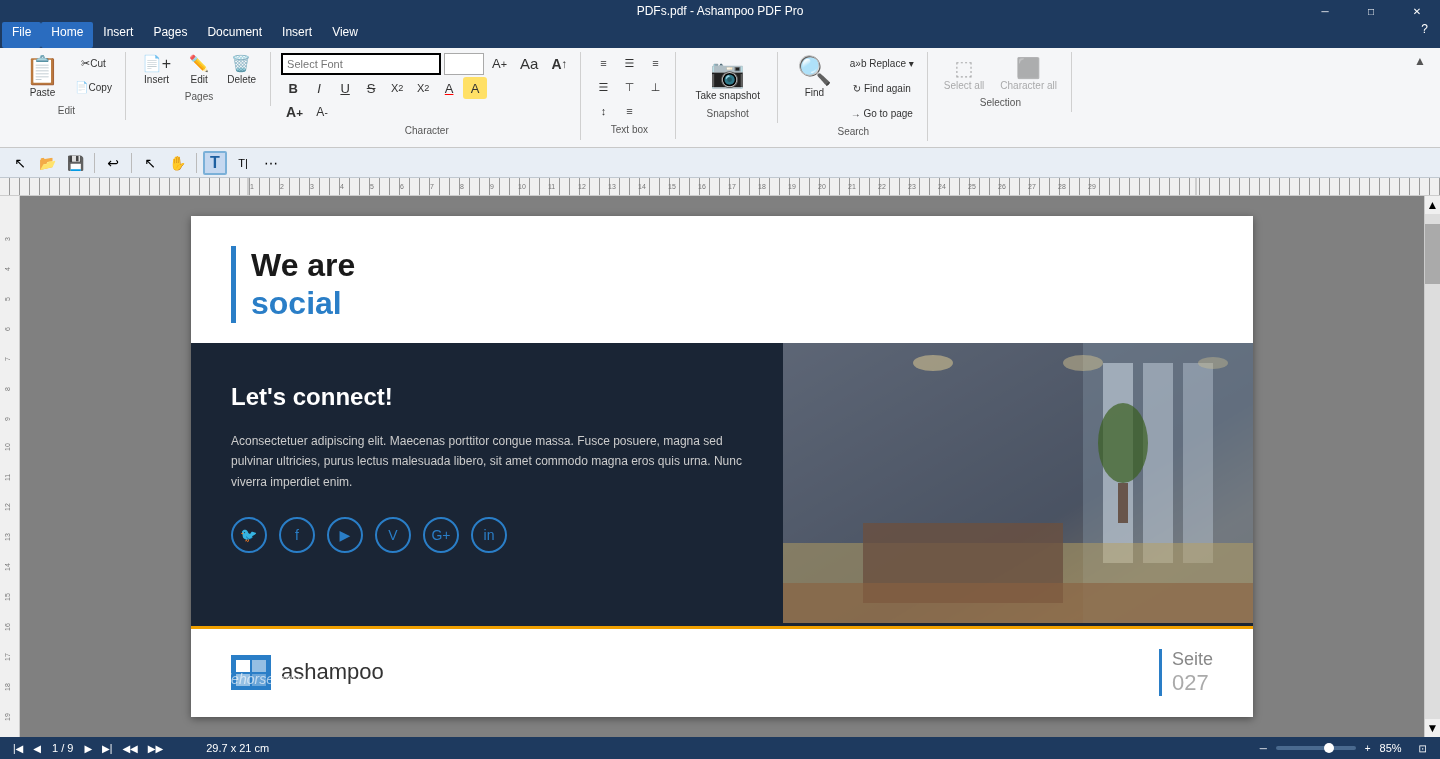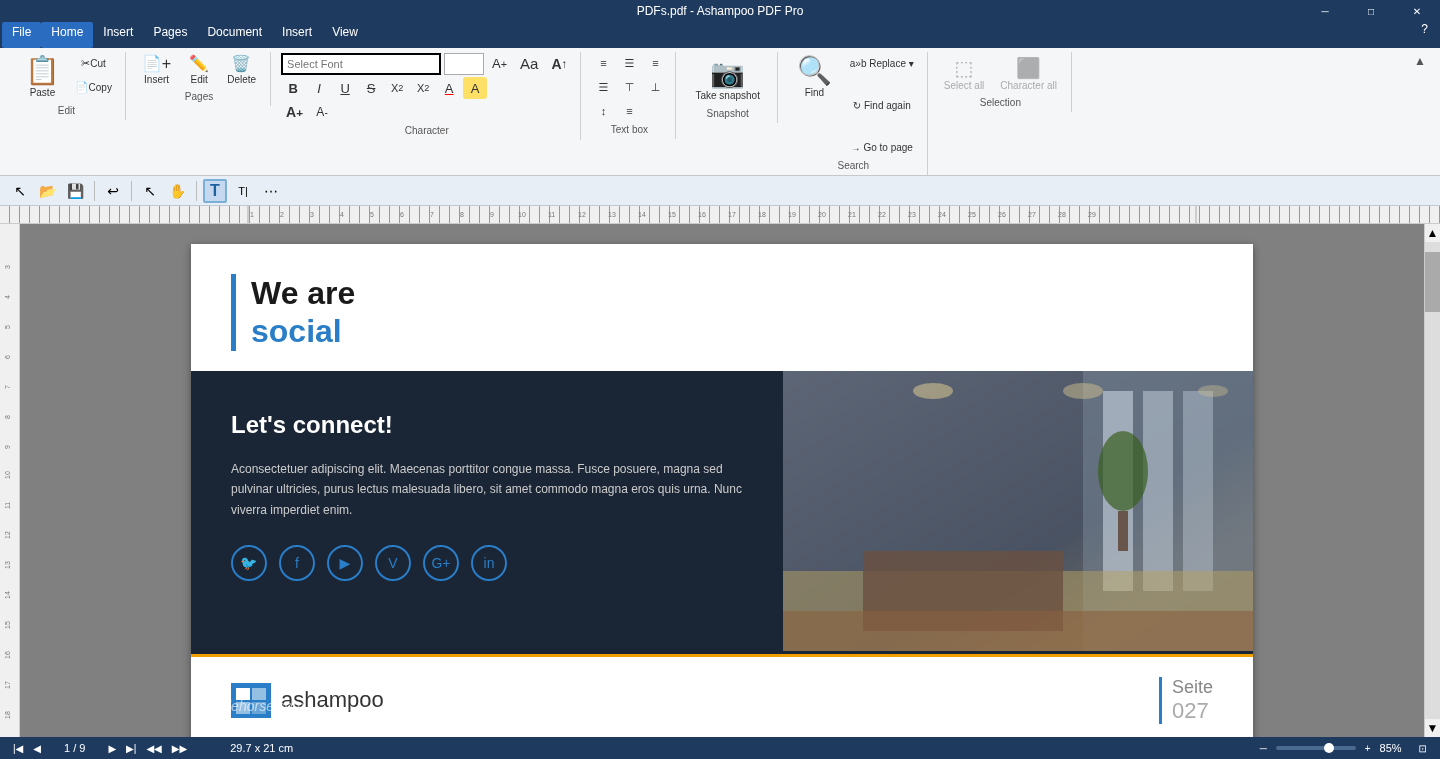--- a/index.html
+++ b/index.html
@@ -96,21 +96,21 @@
     .i-btn { font-style: italic; font-size: 13px; }
     .u-btn { text-decoration: underline; font-size: 13px; }
     .s-btn { text-decoration: line-through; font-size: 13px; }
 
     .text-box-group { display: flex; flex-direction: column; gap: 2px; }
     .tb-row { display: flex; gap: 2px; }
 
     .snapshot-group { display: flex; flex-direction: column; align-items: center; }
     .camera-icon { font-size: 28px; color: #333; }
 
-    .search-group { display: flex; flex-direction: column; gap: 20px; }
+    .search-group { display: flex; flex-direction: column; gap: 3px; }
 
     .select-group { display: flex; gap: 4px; align-items: flex-start; }
 
     .disabled { opacity: 0.4; }
 
     .filehorse { position: absolute; bottom: 30px; left: 30px; color: rgba(255,255,255,0.6); font-size: 14px; font-style: italic; }
 
     .ruler-marks { width: 100%; height: 100%; background: repeating-linear-gradient(90deg, transparent 0px, transparent 9px, #999 9px, #999 10px); position: relative; }
   </style>
 </head>
@@ -440,21 +440,21 @@
     </div>
     <div class="scroll-up">▼</div>
   </div>
 
 </div>
 
 <div class="status-bar">
   <div class="nav-btns">
     <div class="nav-btn">|◀</div>
     <div class="nav-btn">◀</div>
-    <span style="margin: 0 16px;">1 / 9</span>
+    <span style="margin: 0 4px;">1 / 9</span>
     <div class="nav-btn">▶</div>
     <div class="nav-btn">▶|</div>
     <div class="nav-btn">◀◀</div>
     <div class="nav-btn">▶▶</div>
   </div>
 
   <span style="margin-left: 20px;">29.7 x 21 cm</span>
 
   <div class="zoom-control">
     <div class="nav-btn">─</div>

